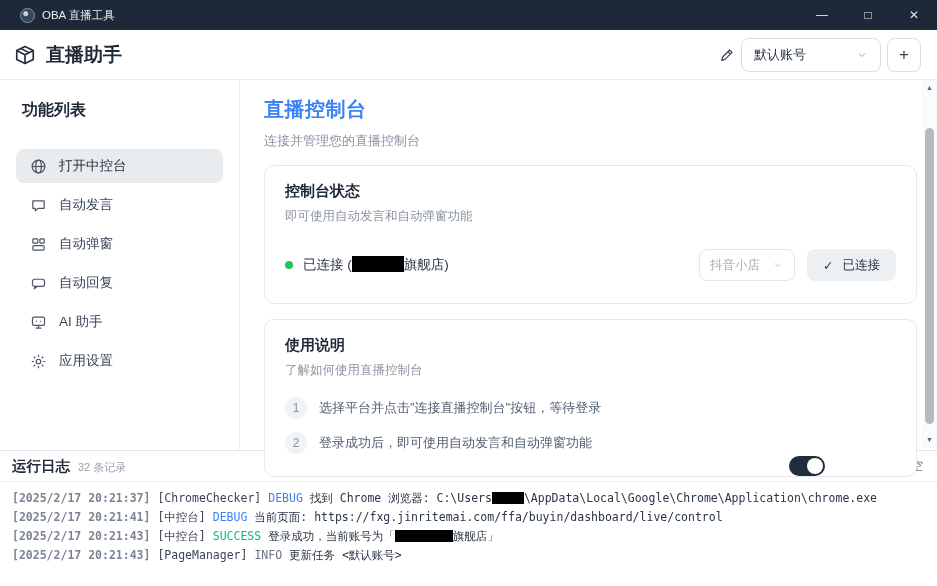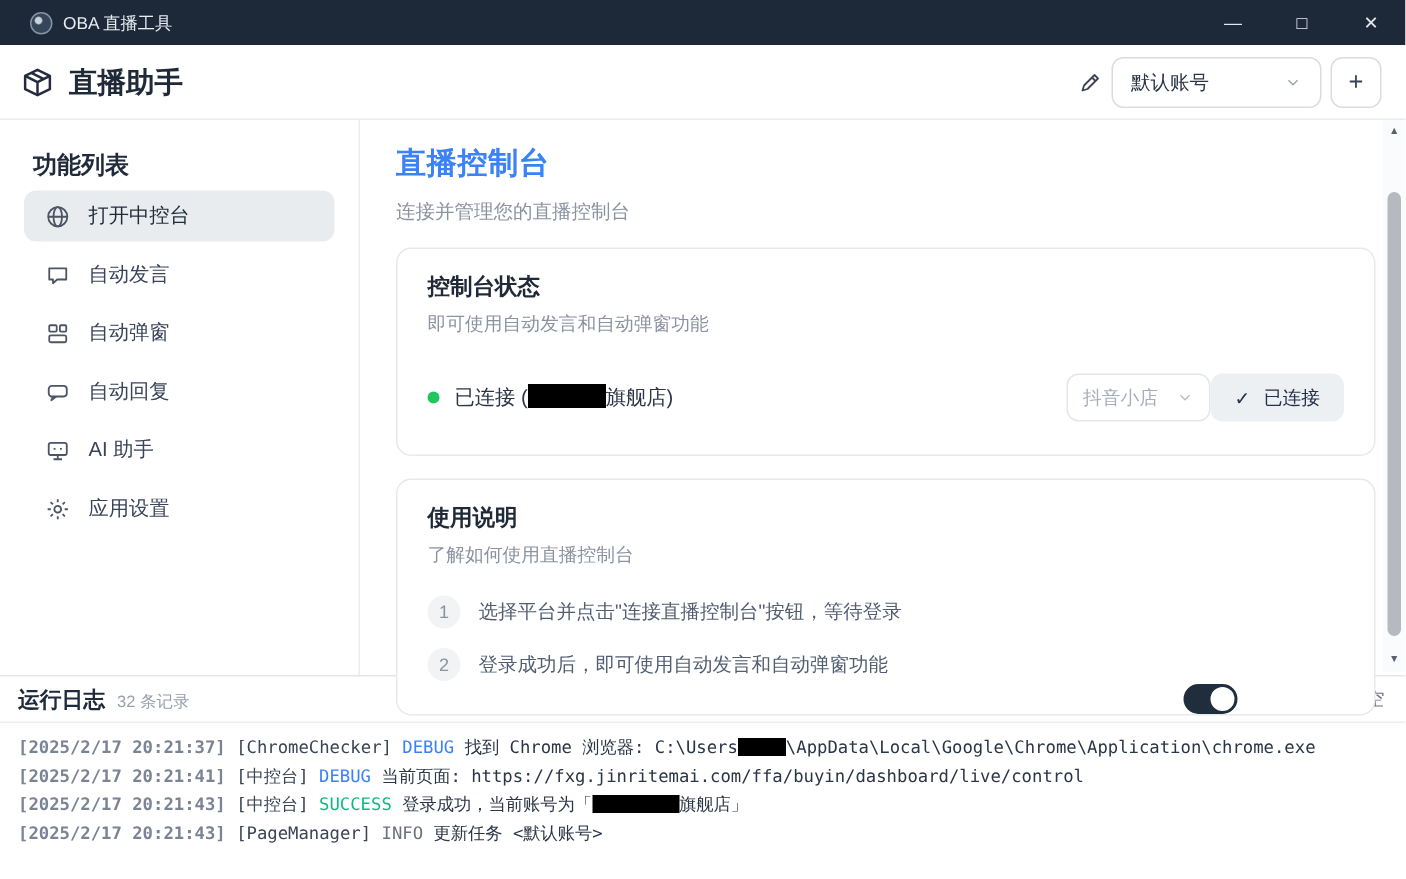--- a/index.html
+++ b/index.html
@@ -27,38 +27,38 @@
   .pencil{cursor:pointer;display:flex;}
   .pencil svg{width:16px;height:16px;}
   .account-select{width:140px;height:34px;border:1px solid #d9dde2;border-radius:8px;background:#fff;display:flex;align-items:center;justify-content:space-between;padding:0 12px;font-size:13px;color:#2a3545;box-sizing:border-box;cursor:pointer;}
   .chev svg{width:12px;height:12px;display:block;}
   .add-btn{width:34px;height:34px;border:1px solid #d9dde2;border-radius:8px;background:#fff;font-size:17px;color:#3a4454;display:flex;align-items:center;justify-content:center;padding:0;cursor:pointer;font-family:inherit;}
 
   
   .body{flex:1;display:flex;min-height:0;position:relative;}
   .sidebar{flex:0 0 240px;width:240px;border-right:1px solid #eceef1;padding:20px 16px 0;box-sizing:border-box;}
   .sb-title{font-size:16px;font-weight:bold;color:#1f2a3a;padding-left:6px;}
-  .sb-nav{margin-top:6px;display:flex;flex-direction:column;gap:5px;}
+  .sb-nav{margin-top:28px;display:flex;flex-direction:column;gap:5px;}
   .nav-item{height:34px;display:flex;align-items:center;gap:12px;padding:0 14px;border-radius:8px;font-size:13.5px;color:#39445a;cursor:pointer;}
   .nav-item.active{background:#e9ecef;color:#1f2a3a;}
   .nav-icon{display:flex;color:#4b5563;}
   .nav-icon svg{width:17px;height:17px;display:block;}
 
   .main{flex:1;min-width:0;padding:14px 20px 0 24px;}
   h1{margin:0;font-size:20px;line-height:30px;color:#3b82f6;letter-spacing:.5px;}
   .subtitle{margin:8px 0 0;font-size:13px;color:#8b93a1;}
   .card{border:1px solid #e7e9ec;border-radius:10px;padding:16px 20px 22px;margin-top:15px;background:#fff;}
   .card-title{font-size:15px;font-weight:bold;color:#1f2937;}
   .card-sub{font-size:12.5px;color:#8b93a1;margin-top:7px;}
   .status-row{display:flex;align-items:center;justify-content:space-between;margin-top:24px;}
   .status-left{display:flex;align-items:center;gap:10px;font-size:13.5px;color:#2a3545;}
   .dot{width:8px;height:8px;border-radius:50%;}
   .redact{display:inline-block;background:#000;}
   .redact-status{width:52px;height:16px;vertical-align:-3px;}
-  .status-right{display:flex;align-items:flex-start;margin-left:40px;}
+  .status-right{display:flex;align-items:flex-start;gap:12px;margin-left:40px;}
   .platform-select{width:96px;height:32px;border:1px solid #e3e6ea;border-radius:8px;color:#a7aeb9;font-size:12.5px;display:flex;align-items:center;justify-content:space-between;padding:0 10px;box-sizing:border-box;cursor:default;}
   .connected-btn{height:32px;border:none;border-radius:8px;background:#edf0f3;color:#25304a;font-size:12.5px;display:flex;align-items:center;gap:9px;padding:0 16px;font-family:inherit;cursor:pointer;}
   .steps{margin-top:18px;display:flex;flex-direction:column;gap:13px;}
   .step{display:flex;align-items:center;gap:12px;font-size:13px;color:#525e70;}
   .step-num{flex:0 0 22px;width:22px;height:22px;border-radius:50%;background:#f1f3f5;color:#8a93a0;font-size:12px;display:flex;align-items:center;justify-content:center;}
 
   
   .scrollbar{position:absolute;right:0;top:0;bottom:2px;width:15px;background:#fafbfc;}
   .sb-arrow{position:absolute;left:0;width:15px;text-align:center;font-size:7px;color:#5a626e;line-height:10px;}
   .sb-arrow.up{top:3px;}

